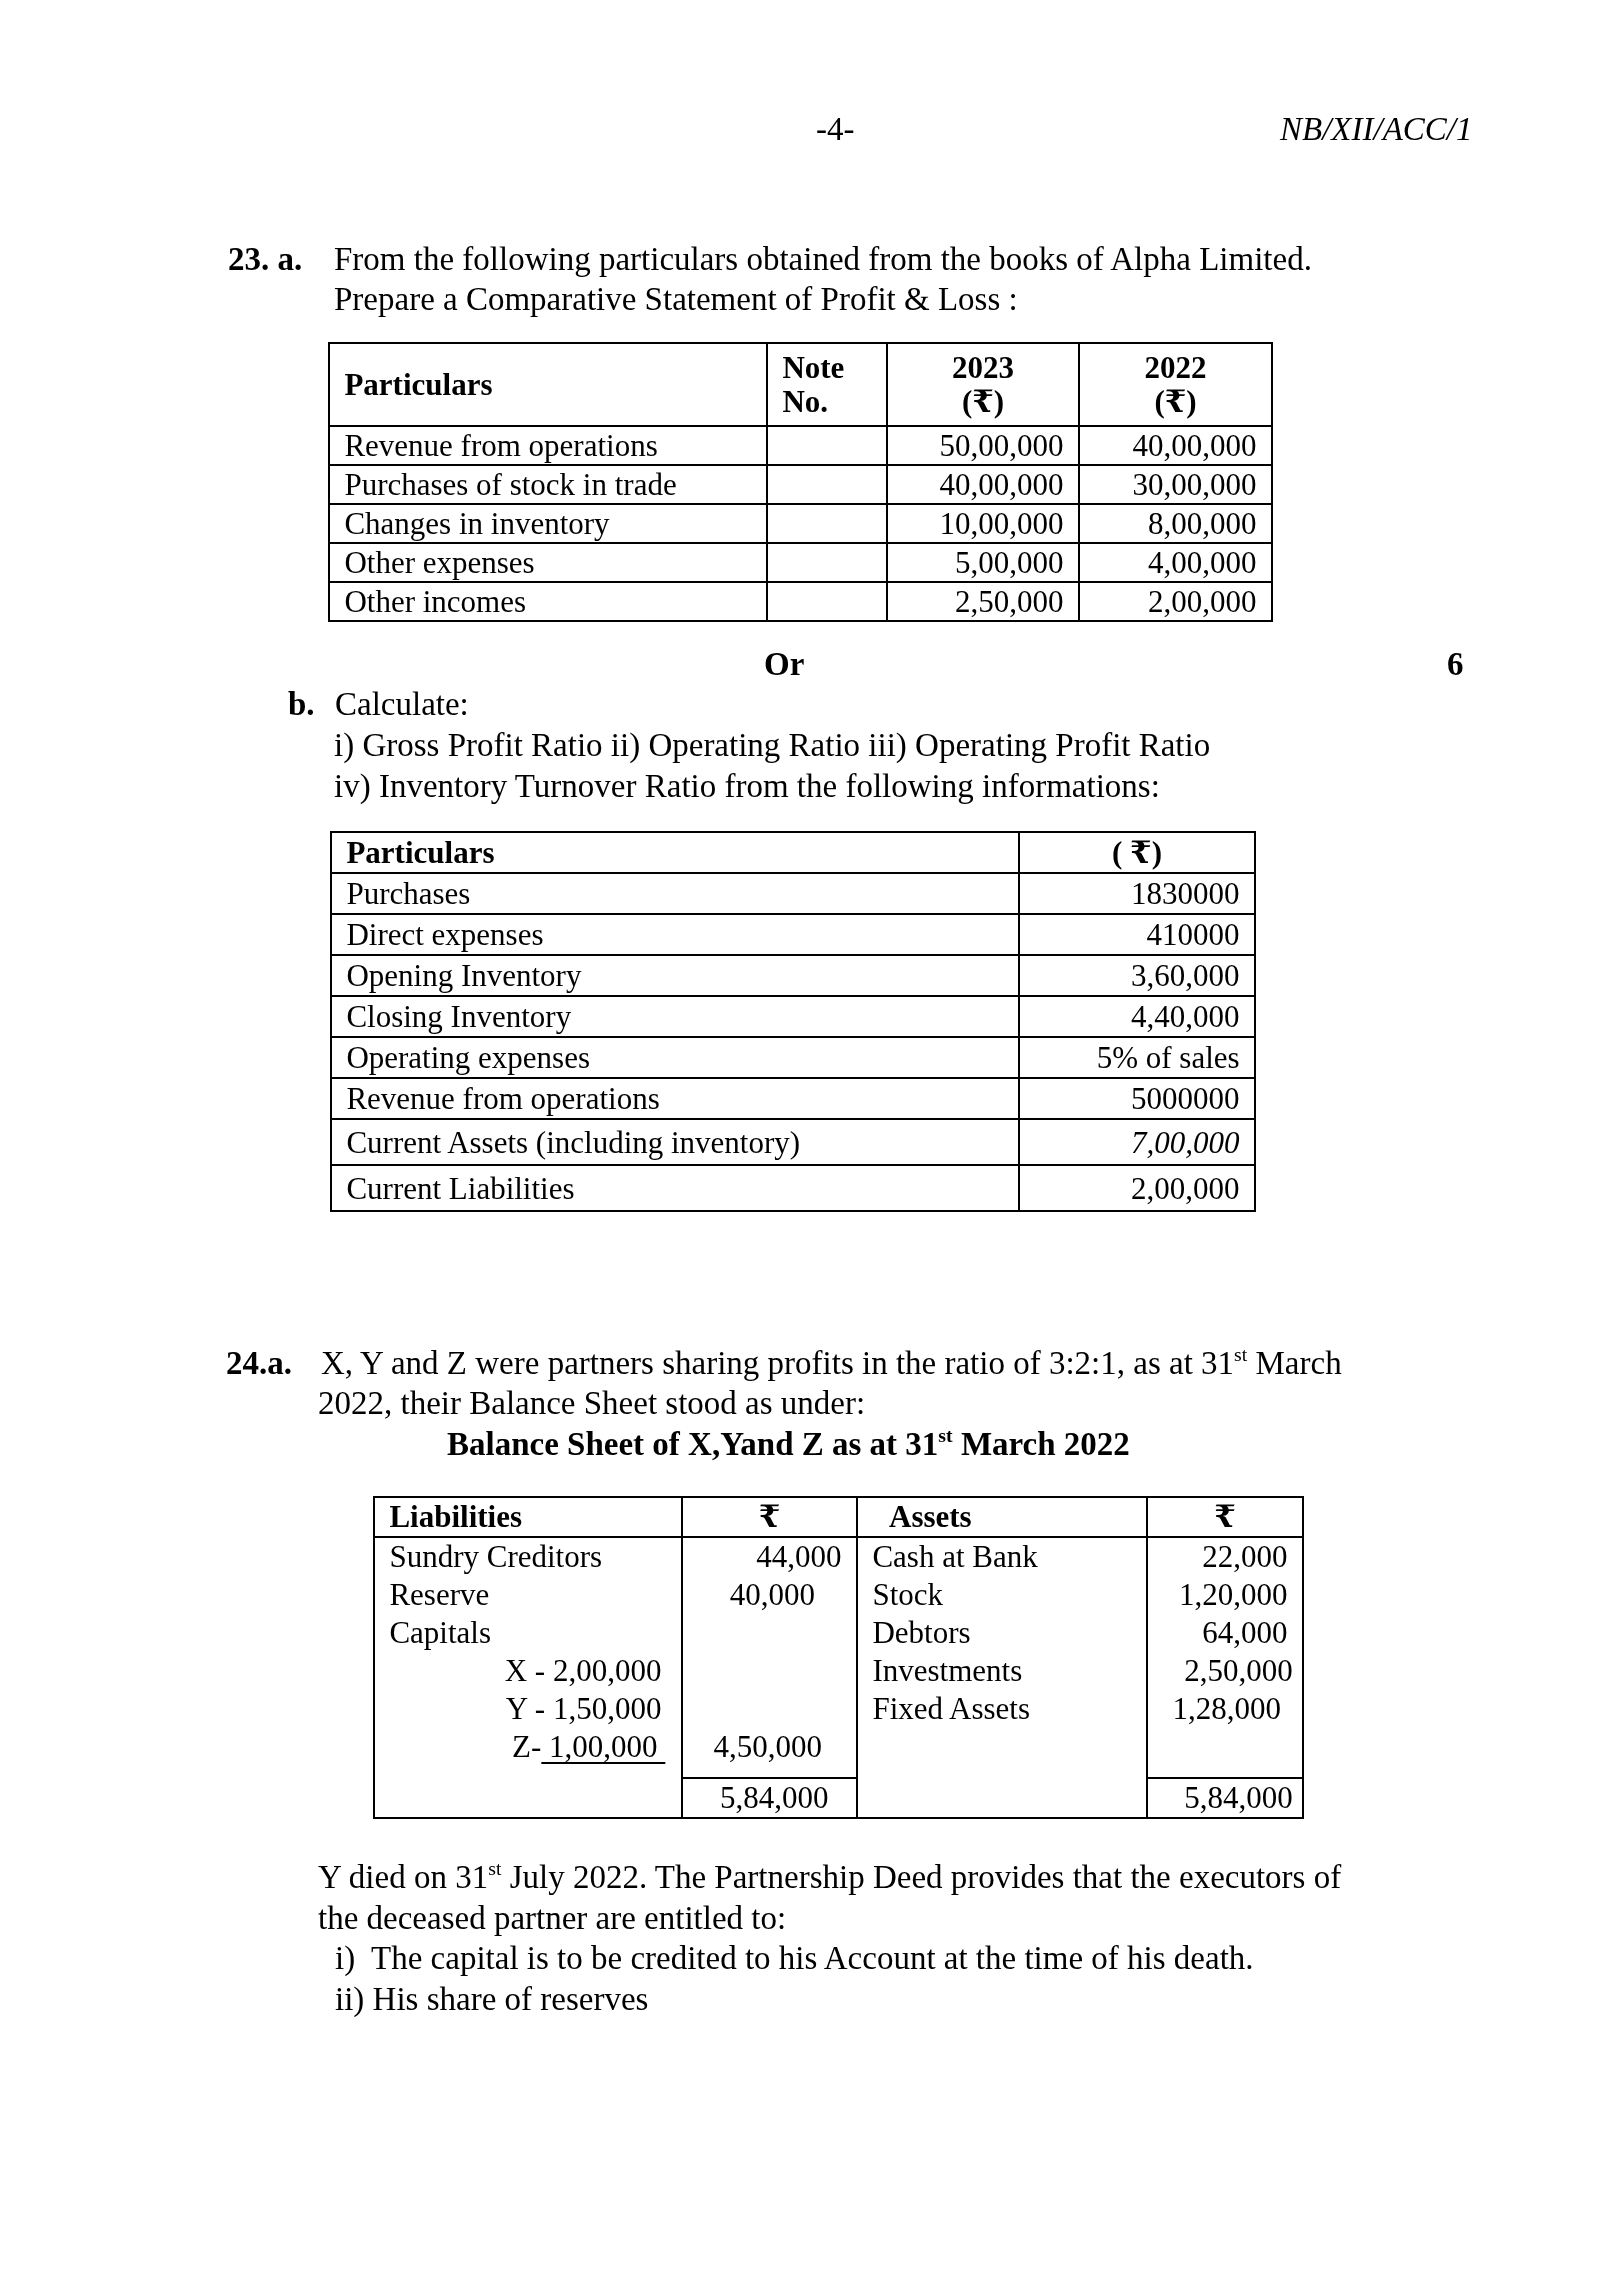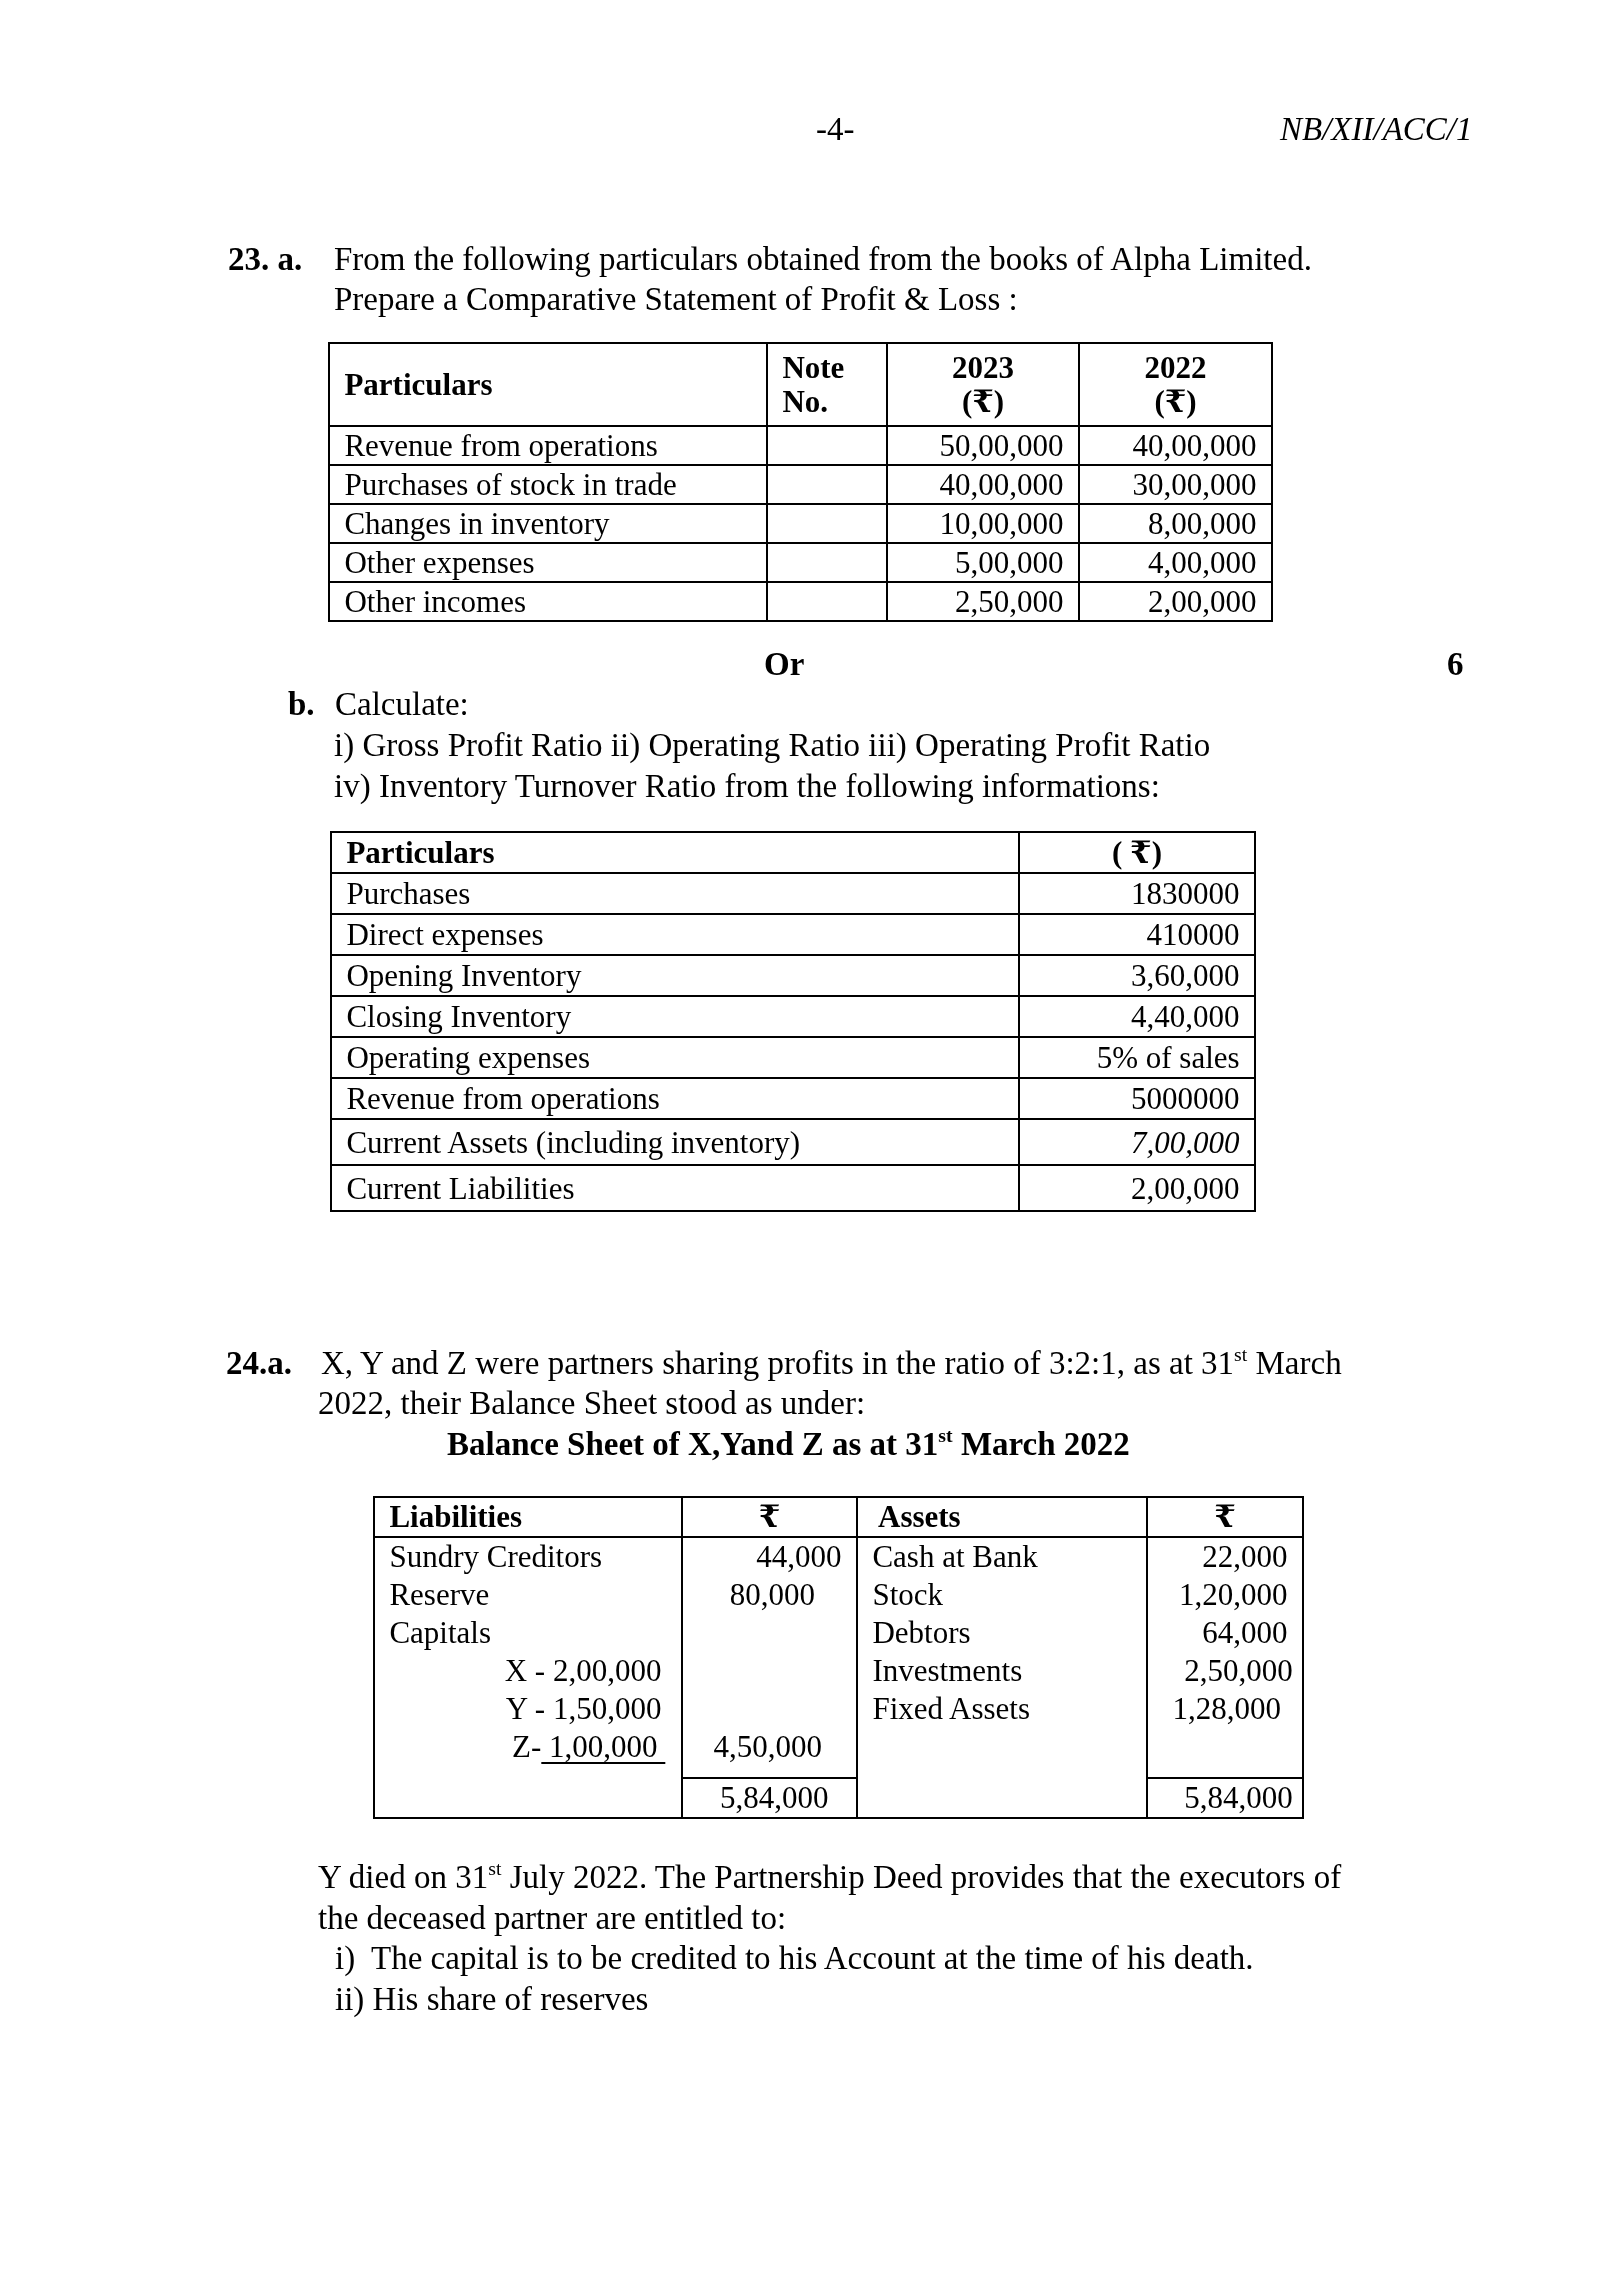--- a/index.html
+++ b/index.html
@@ -163,32 +163,32 @@
   <colgroup>
       <col style="width:308px">
       <col style="width:175px">
       <col style="width:290px">
       <col style="width:156px">
     </colgroup>
   <tbody>
       <tr class="bs-head">
     <td class="hd">Liabilities</td>
     <td class="hd ctr">₹</td>
-    <td class="hd" style="padding-left:20px;">Assets</td>
+    <td class="hd" style="padding-left:31px;">Assets</td>
     <td class="hd ctr">₹</td>
   </tr>
   <tr>
     <td>Sundry Creditors</td>
     <td class="num" style="">44,000</td>
     <td>Cash at Bank</td>
     <td class="num">22,000</td>
   </tr>
   <tr>
     <td>Reserve</td>
-    <td class="num" style="padding-right:41px;">80,000</td>
+    <td class="num" style="padding-right:41px;">40,000</td>
     <td>Stock</td>
     <td class="num">1,20,000</td>
   </tr>
   <tr>
     <td>Capitals</td>
     <td class="num"></td>
     <td>Debtors</td>
     <td class="num">64,000</td>
   </tr>
   <tr>

